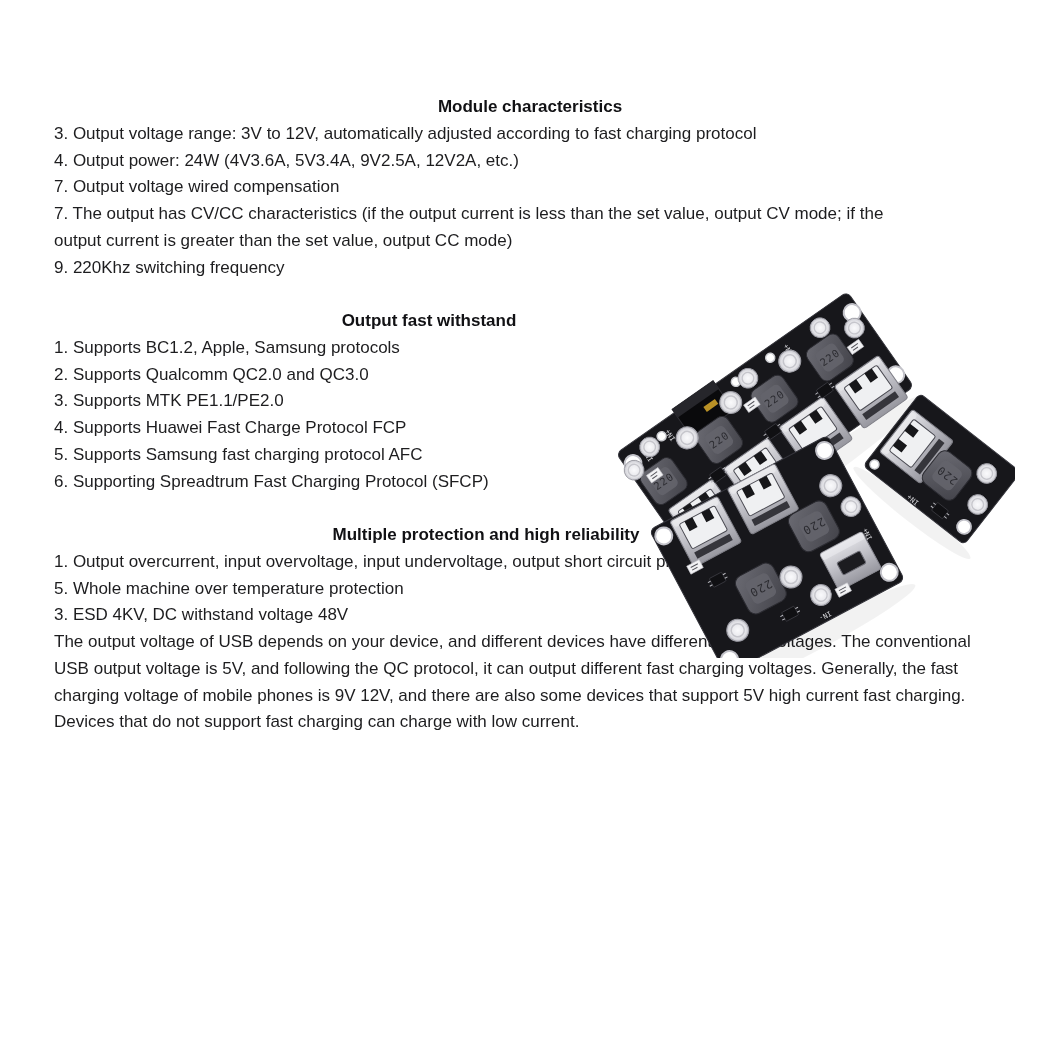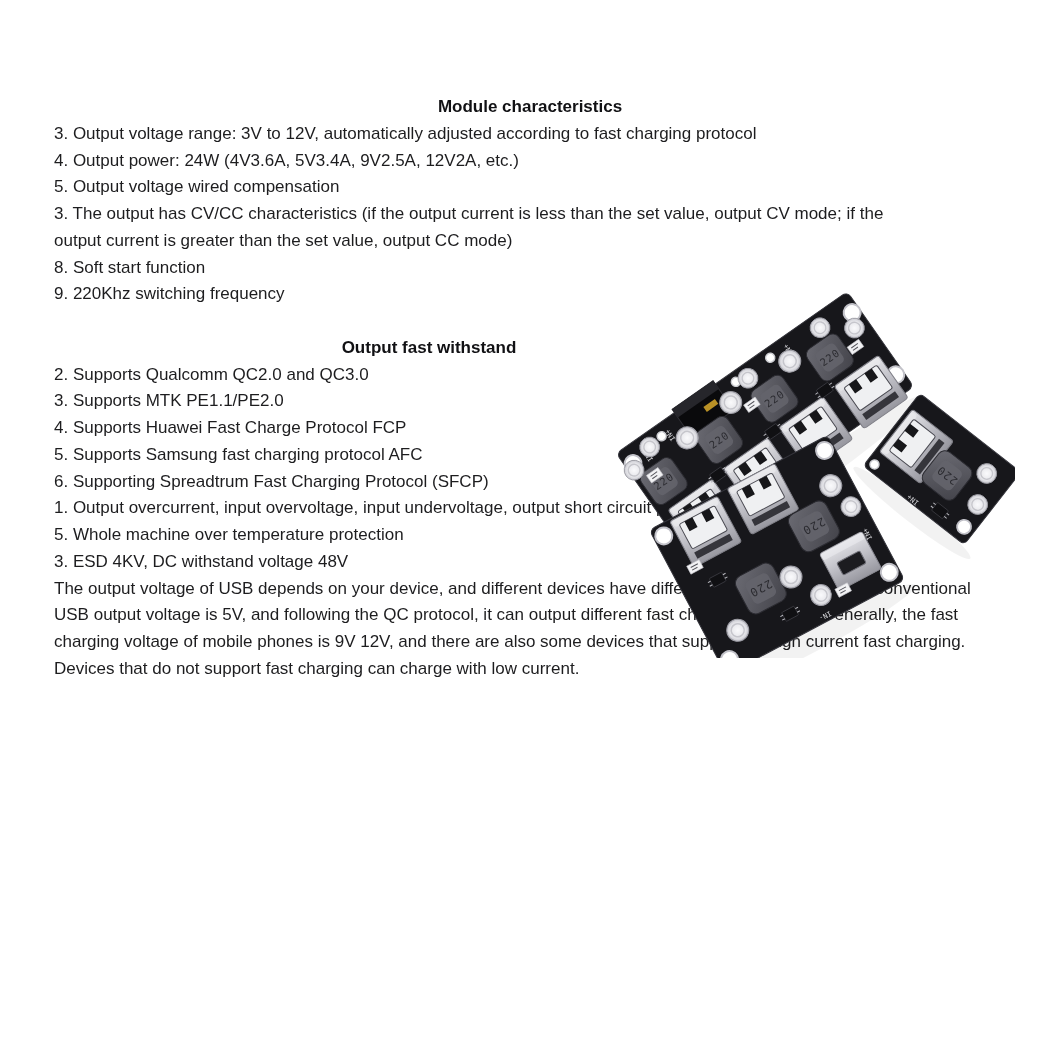--- a/index.html
+++ b/index.html
@@ -27,33 +27,34 @@
   .indlbl{font-size:11px;fill:#2c2c31;letter-spacing:1px;font-family:"DejaVu Sans Mono",monospace;}
 </style>
 </head>
 <body>
 
 <main class="content">
 
   <h2 class="first w1">Module characteristics</h2>
   <p>3. Output voltage range: 3V to 12V, automatically adjusted according to fast charging protocol</p>
   <p>4. Output power: 24W (4V3.6A, 5V3.4A, 9V2.5A, 12V2A, etc.)</p>
-  <p>5. Output voltage wired compensation</p>
-  <p>3. The output has CV/CC characteristics (if the output current is less than the set value, output CV mode; if the
+  <p>7. Output voltage wired compensation</p>
+  <p>7. The output has CV/CC characteristics (if the output current is less than the set value, output CV mode; if the
 output current is greater than the set value, output CC mode)</p>
-  <p>8. Soft start function</p>
   <p>9. 220Khz switching frequency</p>
 
   <h2 class="w2">Output fast withstand</h2>
+  <p>1. Supports BC1.2, Apple, Samsung protocols</p>
   <p>2. Supports Qualcomm QC2.0 and QC3.0</p>
   <p>3. Supports MTK PE1.1/PE2.0</p>
   <p>4. Supports Huawei Fast Charge Protocol FCP</p>
   <p>5. Supports Samsung fast charging protocol AFC</p>
   <p>6. Supporting Spreadtrum Fast Charging Protocol (SFCP)</p>
 
+  <h2 class="w3">Multiple protection and high reliability</h2>
   <p>1. Output overcurrent, input overvoltage, input undervoltage, output short circuit protection</p>
   <p>5. Whole machine over temperature protection</p>
   <p>3. ESD 4KV, DC withstand voltage 48V</p>
 
   <p>The output voltage of USB depends on your device, and different devices have different output voltages. The conventional USB output voltage is 5V, and following the QC protocol, it can output different fast charging voltages. Generally, the fast charging voltage of mobile phones is 9V 12V, and there are also some devices that support 5V high current fast charging. Devices that do not support fast charging can charge with low current.</p>
 
 </main>
 
 <figure class="photo" style="margin:0;">
 <svg viewBox="0 0 420 382" xmlns="http://www.w3.org/2000/svg">

